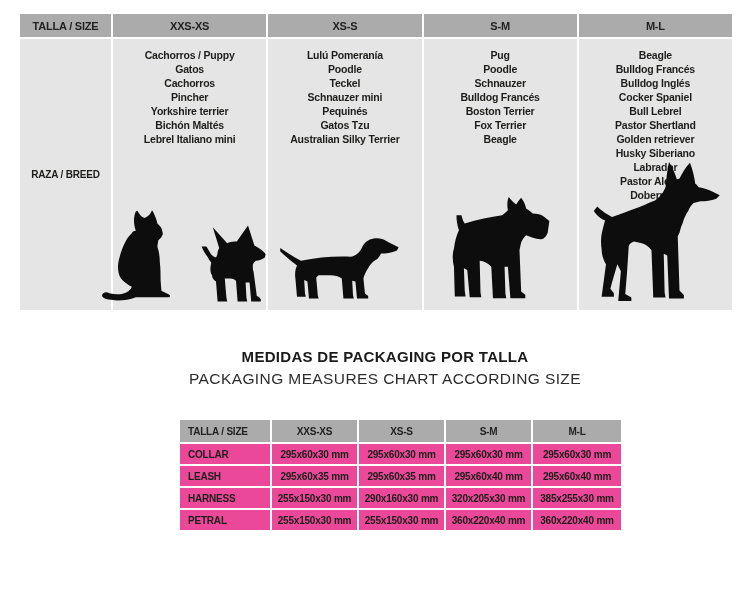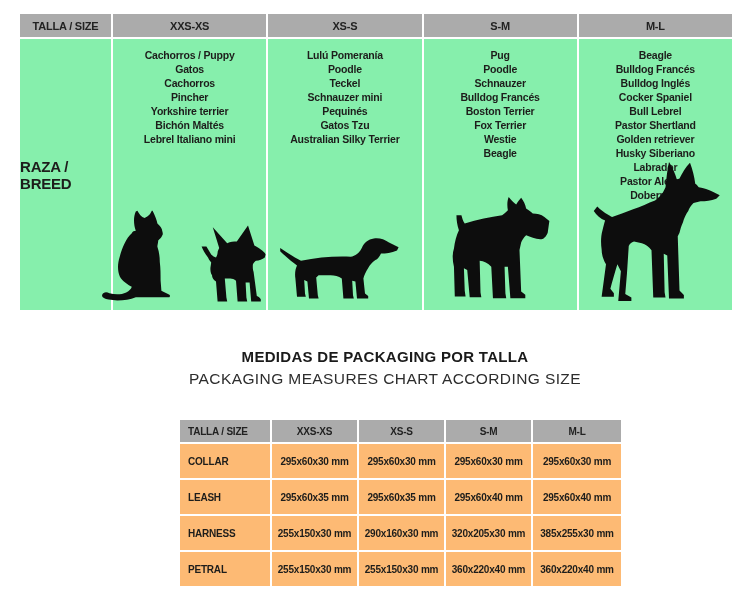--- a/index.html
+++ b/index.html
@@ -7,38 +7,38 @@
        -webkit-font-smoothing:antialiased;}
   .page{position:relative;width:750px;height:610px;overflow:hidden;background:#fff;padding-left:36px;}
 
   
   .size-table{position:absolute;left:20px;top:14px;width:712px;display:flex;gap:2px;}
   .col{display:flex;flex-direction:column;gap:2px;min-width:0;}
   .col-label{width:91px;flex:none;}
   .col-size{flex:1 1 0;}
   .hdr{height:23px;background:#ababab;display:flex;align-items:center;justify-content:center;
        font-weight:bold;font-size:11px;letter-spacing:-0.2px;color:#222;}
-  .cellbody{height:271px;background:#86efac;position:relative;}
+  .cellbody{height:271px;background:#e5e5e5;position:relative;}
   .raza{display:flex;align-items:center;justify-content:center;height:100%;
-        font-weight:bold;font-size:15px;letter-spacing:-0.2px;}
+        font-weight:bold;font-size:10px;letter-spacing:-0.2px;}
   .breeds{padding-top:9px;text-align:center;font-weight:bold;font-size:10.5px;
           line-height:14px;letter-spacing:-0.2px;}
   .sil{position:absolute;bottom:6px;left:0;right:0;display:flex;justify-content:center;
        align-items:flex-end;gap:12px;pointer-events:none;}
   .sil svg{fill:#0d0d0d;display:block;}
 
   
   .pack-head{position:absolute;top:348px;left:0;width:770px;text-align:center;}
   .pack-title-es{font-size:15px;font-weight:bold;letter-spacing:0.3px;color:#1a1a1a;}
   .pack-title-en{font-size:15.5px;font-weight:normal;letter-spacing:0.4px;color:#2d2d2d;margin-top:5px;}
 
   .pack-table{position:absolute;left:180px;top:420px;display:grid;
               grid-template-columns:90px 85px 85px 85px 88px;gap:2px;
               font-size:10px;font-weight:bold;}
-  .pt-cell{background:#fdba74;height:34px;display:flex;align-items:center;justify-content:center;
+  .pt-cell{background:#ec4899;height:20px;display:flex;align-items:center;justify-content:center;
            letter-spacing:-0.2px;color:#1d1d1b;}
   .pt-hdr{background:#ababab;height:22px;color:#222;}
   .pt-left{justify-content:flex-start;padding-left:8px;}
 </style>
 </head>
 <body>
 
 <div class="page">
 
   <div class="size-table">
@@ -119,21 +119,20 @@
     <div class="col col-size">
       <div class="hdr">S-M</div>
       <div class="cellbody">
         <div class="breeds">
           <div>Pug</div>
           <div>Poodle</div>
           <div>Schnauzer</div>
           <div>Bulldog Francés</div>
           <div>Boston Terrier</div>
           <div>Fox Terrier</div>
-          <div>Westie</div>
           <div>Beagle</div>
         </div>
         <div class="sil">
           <span>
             <svg width="112" height="112" viewBox="0 0 135 135">
               <path d="M15 28 L21 28 C22 32 23 35 25 38 C40 33 56 30 70 28 C73 26 75 24 77 22
                 C76 17 76 11 78 6 C81 10 84 13 87 15 C89 12 91 9 93 7 C96 11 98 15 99 20
                 C102 22 105 24 107 26 C112 26 117 27 121 30 L127 35 L125 49 C123 54 120 57 116 57
                 C110 56 104 54 99 52 C96 55 94 58 93 61 L91 70 L93 120 L98 124 L98 128 L80 128
                 L77 90 L73 90 L74 122 L75 128 L59 128 L57 90 C53 86 48 83 43 83

